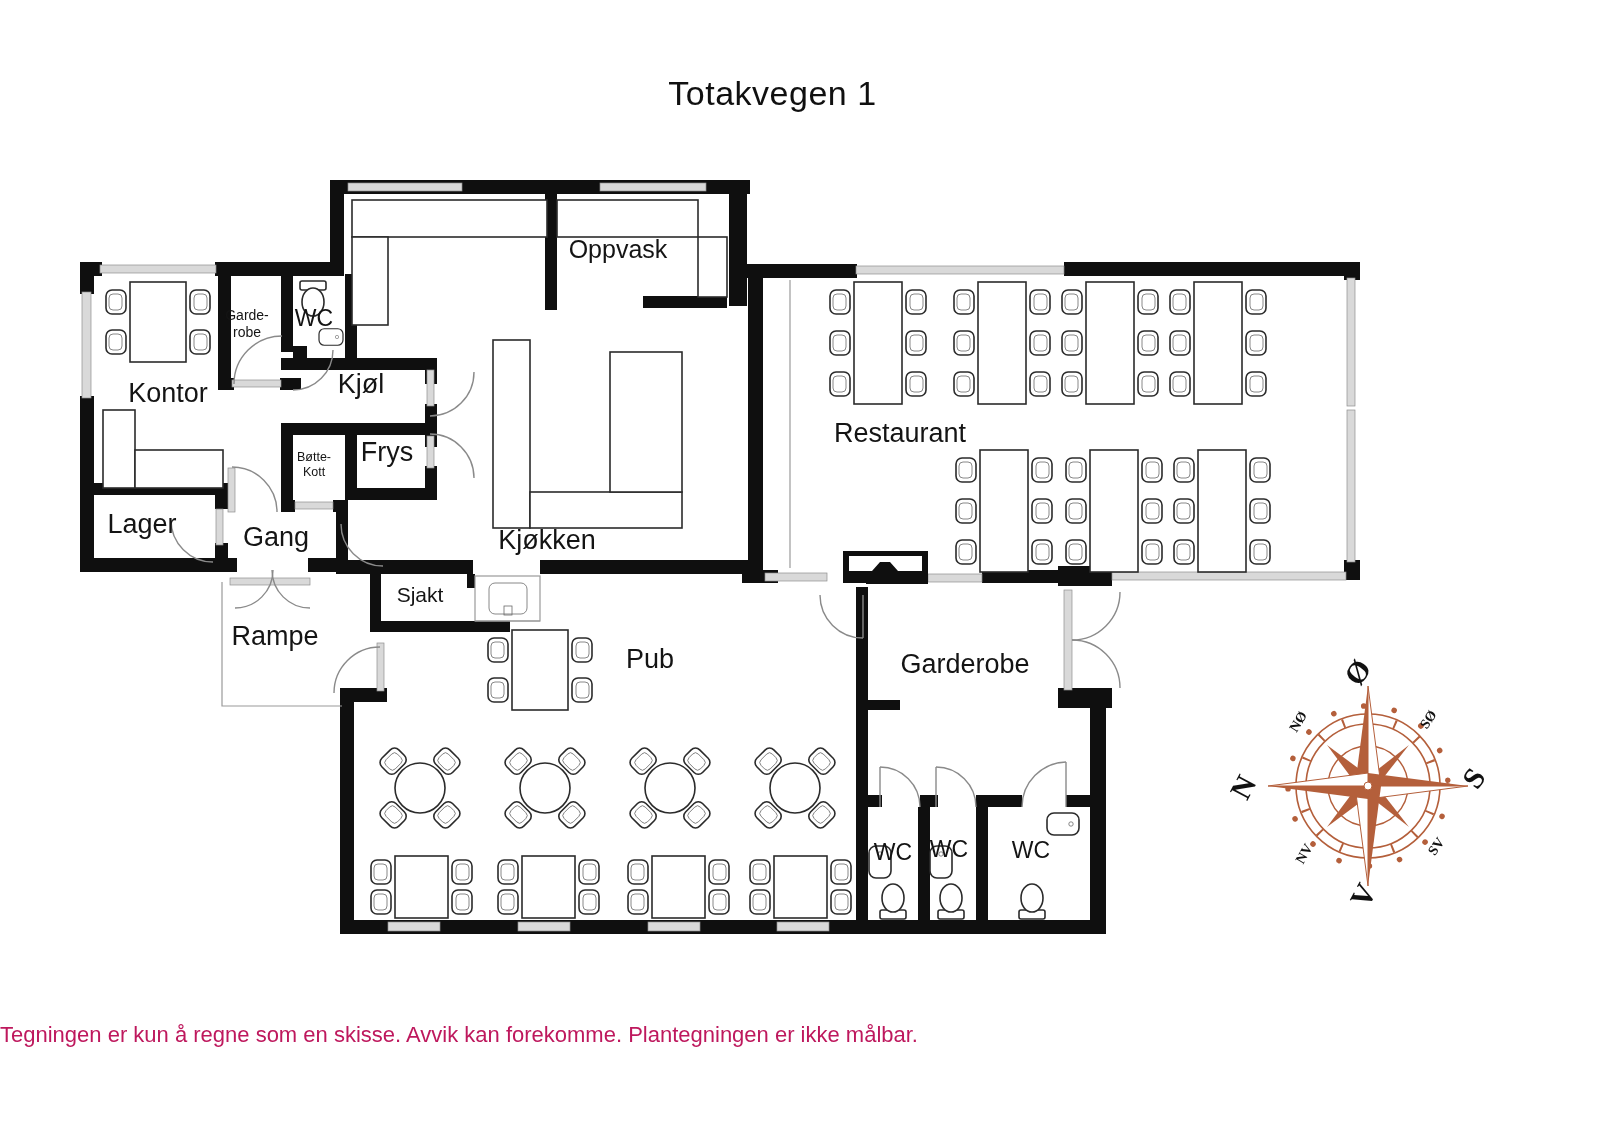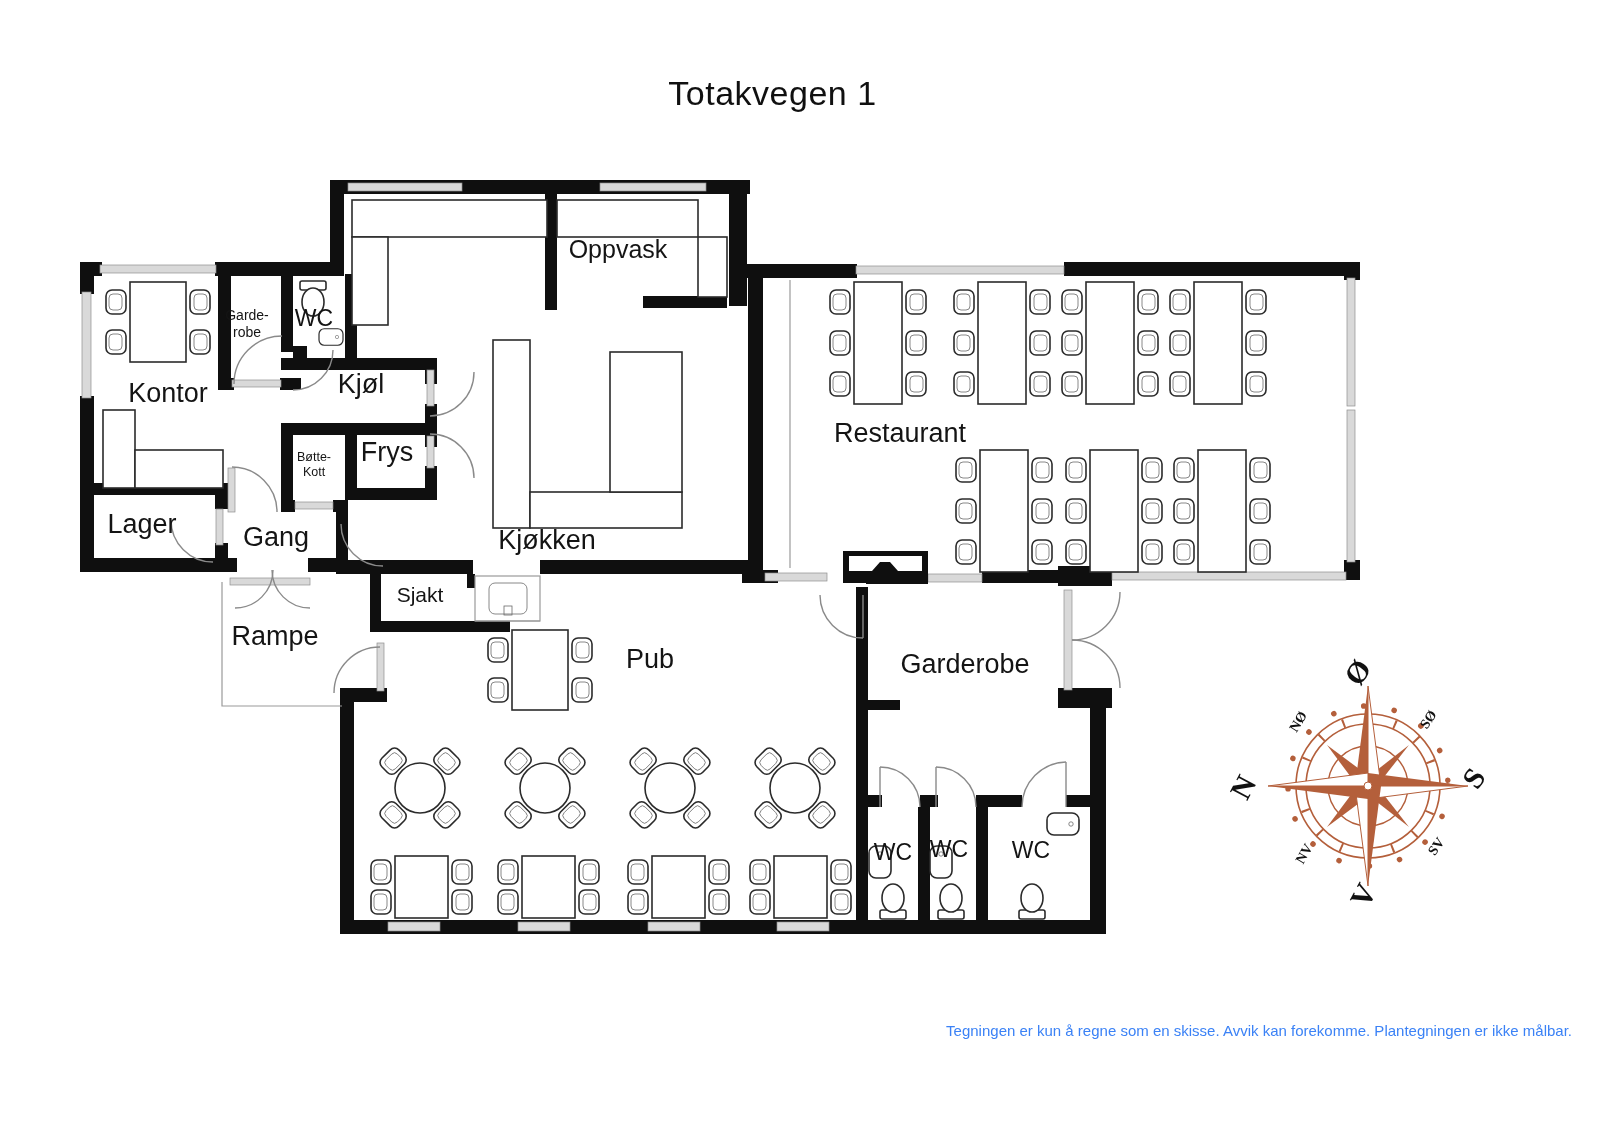--- a/index.html
+++ b/index.html
@@ -1,21 +1,21 @@
 <!DOCTYPE html>
 <html><head>
 <meta charset="utf-8">
 <style>
   html,body{margin:0;padding:0;background:#ffffff;}
   #stage{position:relative;width:1600px;height:1132px;background:#fff;overflow:hidden;
          font-family:"Liberation Sans",sans-serif;}
   #title{position:absolute;top:74px;left:0;width:1545px;text-align:center;
          font-size:34px;color:#101010;letter-spacing:.5px;}
-  #disclaimer{position:absolute;top:1022px;left:0;width:1572px;text-align:right;
-         font-size:15px;color:#3b82f6;}
+  #disclaimer{position:absolute;top:1022px;left:0;width:1572px;text-align:left;
+         font-size:22px;color:#be185d;}
   svg{position:absolute;top:0;left:0;}
   .wall{fill:#0f0f0f;}
   .win{fill:#d9d9d9;stroke:#8f8f8f;stroke-width:.7;}
   .furn{fill:#ffffff;stroke:#2b2b2b;stroke-width:1.6;}
   .furn3{fill:none;stroke:#6a6a6a;stroke-width:.8;}
   .thin{stroke:#9a9a9a;stroke-width:1.2;fill:none;}
   .arc{fill:none;stroke:#8a8a8a;stroke-width:1.4;}
   .lbl{fill:#141414;text-anchor:middle;}
   .lbl-big{font-size:27px;}
   .lbl-med{font-size:25px;}

